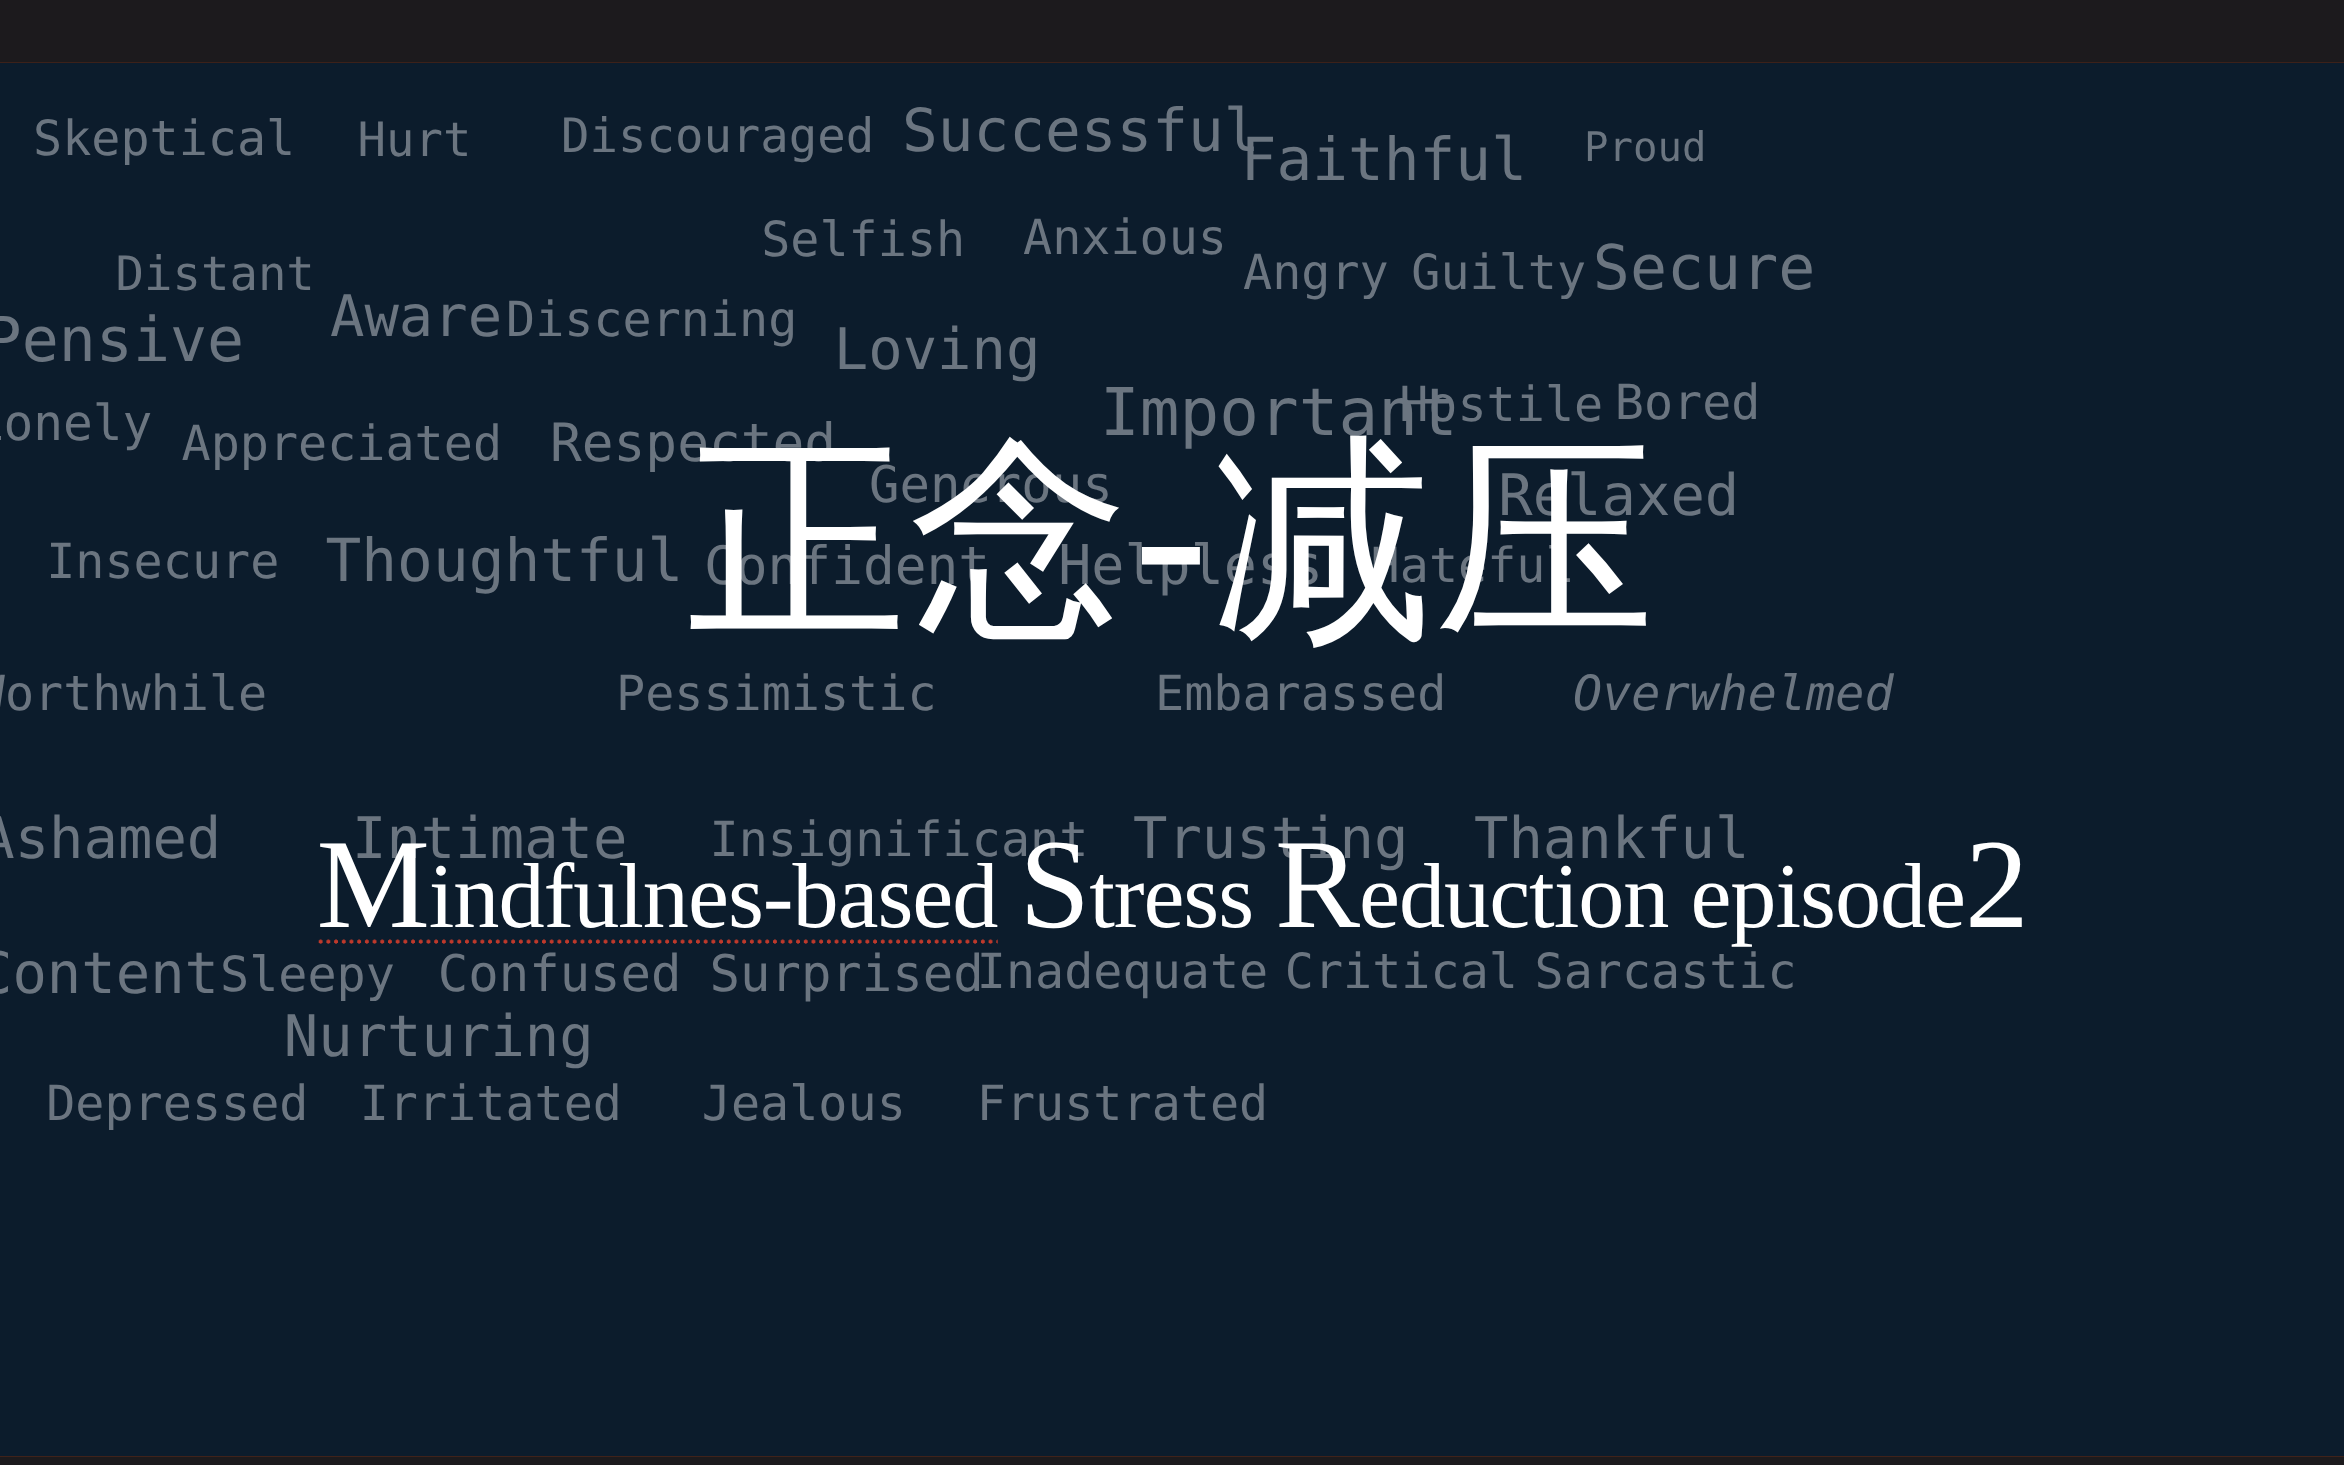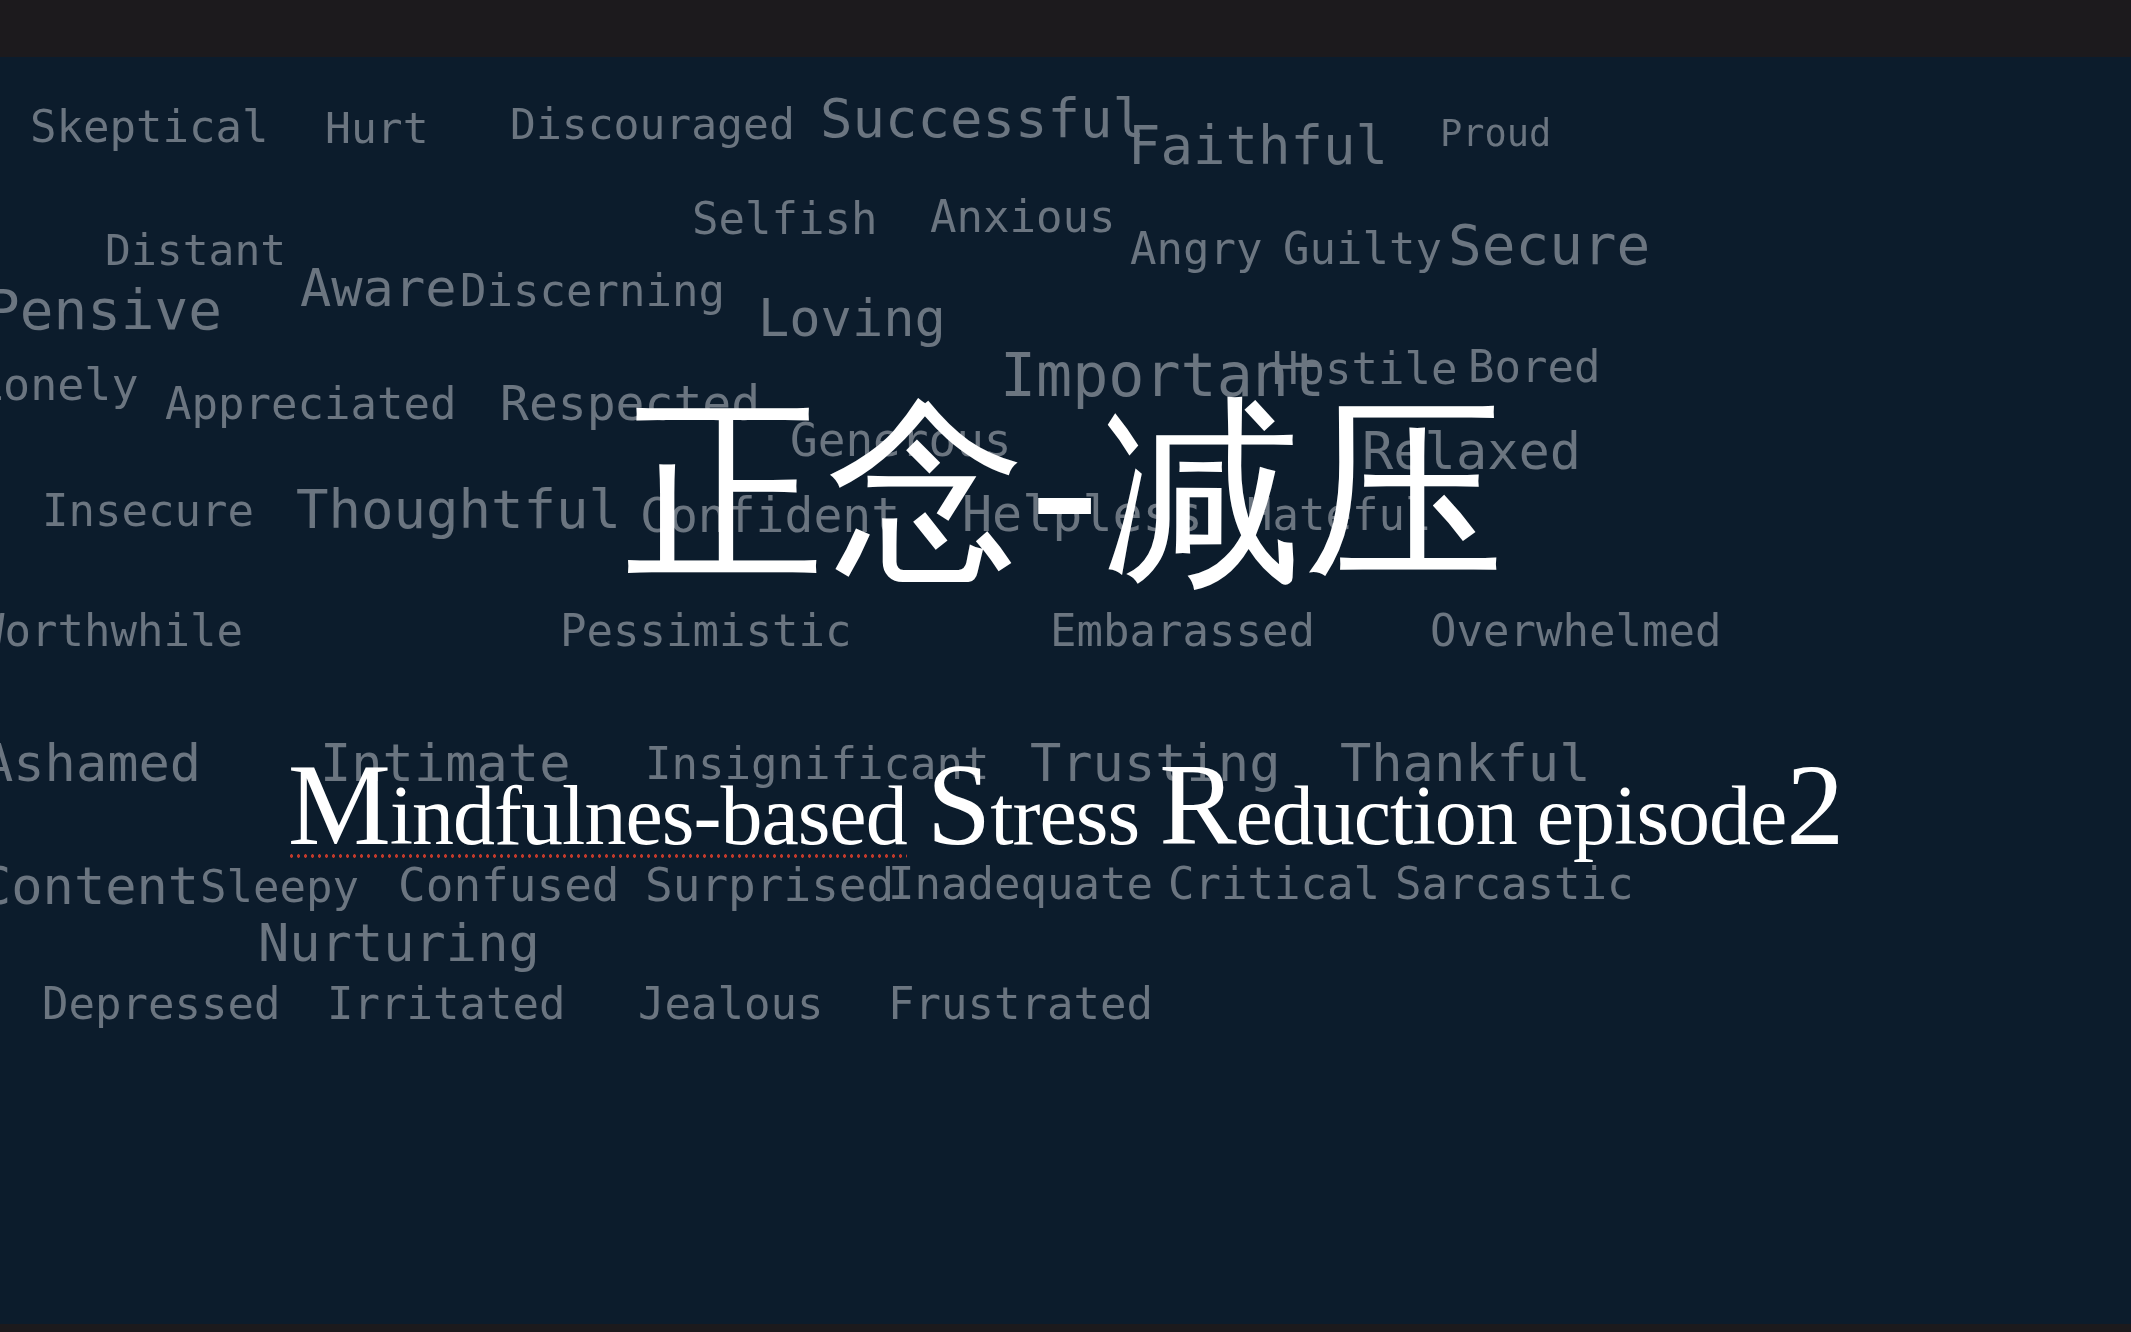--- a/index.html
+++ b/index.html
@@ -149,21 +149,21 @@
         <span class="word" style="left: 790px; top: 360px; font-size: 46px; color: rgb(107, 117, 128);">Generous</span>
         <span class="word" style="left: 1362px; top: 368px; font-size: 52px; color: rgb(107, 117, 128);">Relaxed</span>
         <span class="word" style="left: 42px; top: 432px; font-size: 44px; color: rgb(107, 117, 128);">Insecure</span>
         <span class="word" style="left: 296px; top: 426px; font-size: 54px; color: rgb(107, 117, 128);">Thoughtful</span>
         <span class="word" style="left: 640px; top: 434px; font-size: 48px; color: rgb(107, 117, 128);">Confident</span>
         <span class="word" style="left: 962px; top: 432px; font-size: 50px; color: rgb(107, 117, 128);">Helpless</span>
         <span class="word" style="left: 1246px; top: 436px; font-size: 44px; color: rgb(107, 117, 128);">Hateful</span>
         <span class="word" style="left: -22px; top: 552px; font-size: 44px; color: rgb(107, 117, 128);">Worthwhile</span>
         <span class="word" style="left: 560px; top: 552px; font-size: 44px; color: rgb(107, 117, 128);">Pessimistic</span>
         <span class="word" style="left: 1050px; top: 552px; font-size: 44px; color: rgb(107, 117, 128);">Embarassed</span>
-        <span class="word" style="left: 1430px; top: 552px; font-size: 44px; color: rgb(107, 117, 128);">Overwhelmed</span>
+        <span class="word" style="left: 1430px; top: 552px; font-size: 44px; color: rgb(107, 117, 128); font-style: italic;">Overwhelmed</span>
         <span class="word" style="left: -18px; top: 680px; font-size: 52px; color: rgb(107, 117, 128);">Ashamed</span>
         <span class="word" style="left: 320px; top: 680px; font-size: 52px; color: rgb(107, 117, 128);">Intimate</span>
         <span class="word" style="left: 645px; top: 685px; font-size: 44px; color: rgb(107, 117, 128);">Insignificant</span>
         <span class="word" style="left: 1030px; top: 680px; font-size: 52px; color: rgb(107, 117, 128);">Trusting</span>
         <span class="word" style="left: 1340px; top: 680px; font-size: 52px; color: rgb(107, 117, 128);">Thankful</span>
         <span class="word" style="left: -20px; top: 803px; font-size: 52px; color: rgb(107, 117, 128);">Content</span>
         <span class="word" style="left: 200px; top: 808px; font-size: 44px; color: rgb(107, 117, 128);">Sleepy</span>
         <span class="word" style="left: 398px; top: 805px; font-size: 46px; color: rgb(107, 117, 128);">Confused</span>
         <span class="word" style="left: 645px; top: 805px; font-size: 46px; color: rgb(107, 117, 128);">Surprised</span>
         <span class="word" style="left: 888px; top: 805px; font-size: 44px; color: rgb(107, 117, 128);">Inadequate</span>

